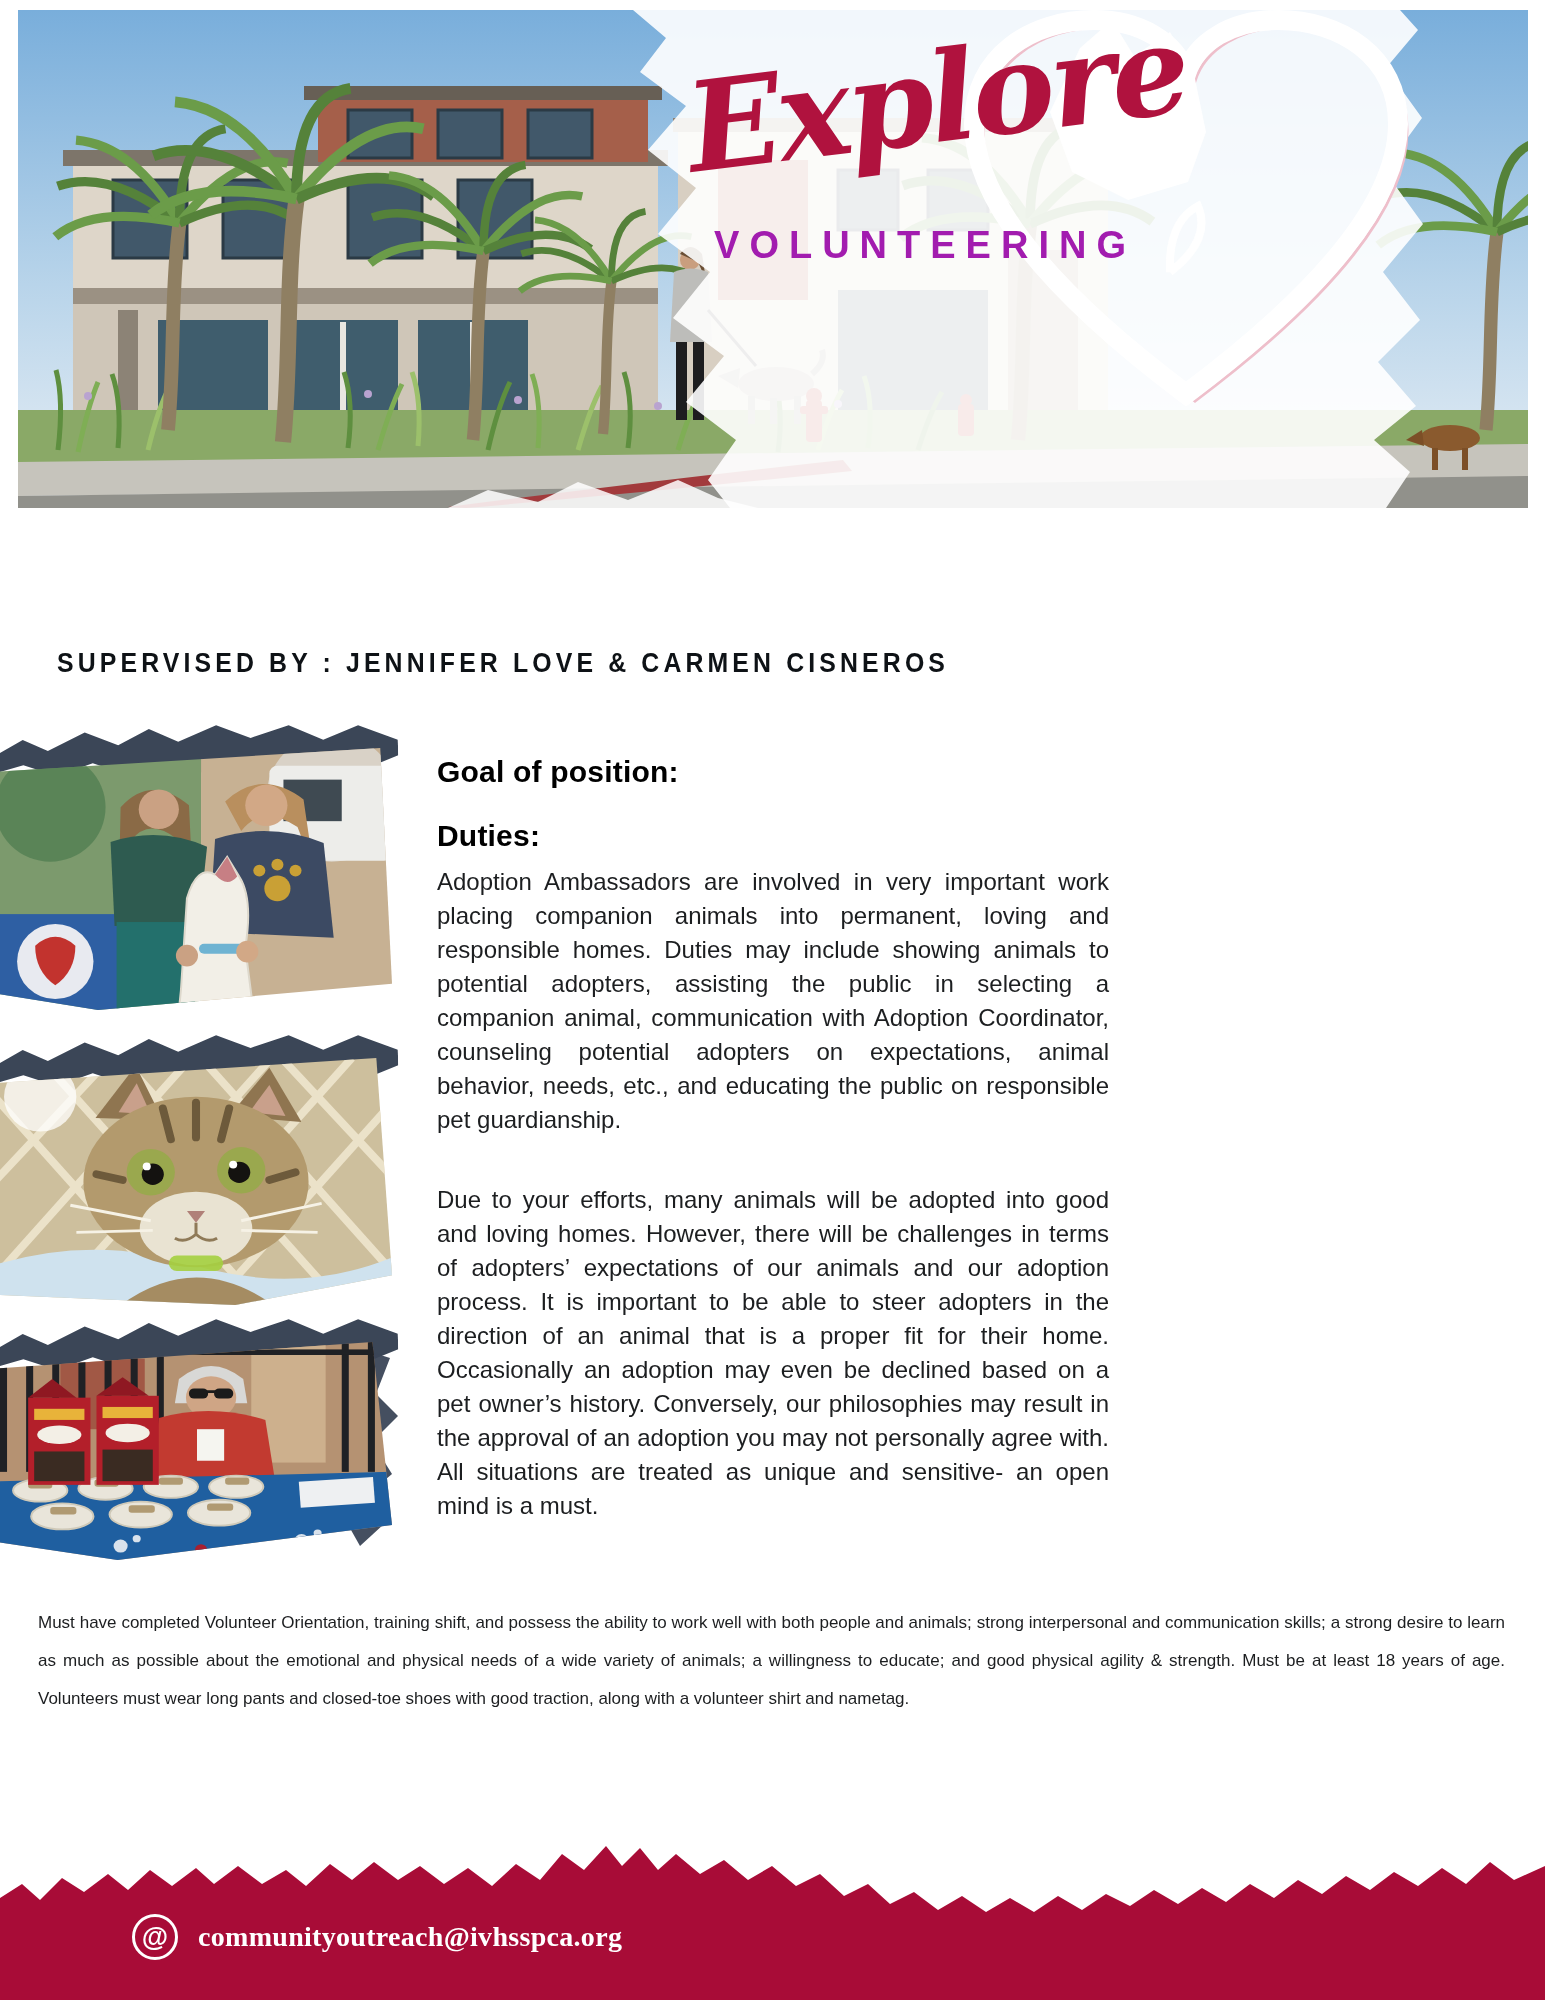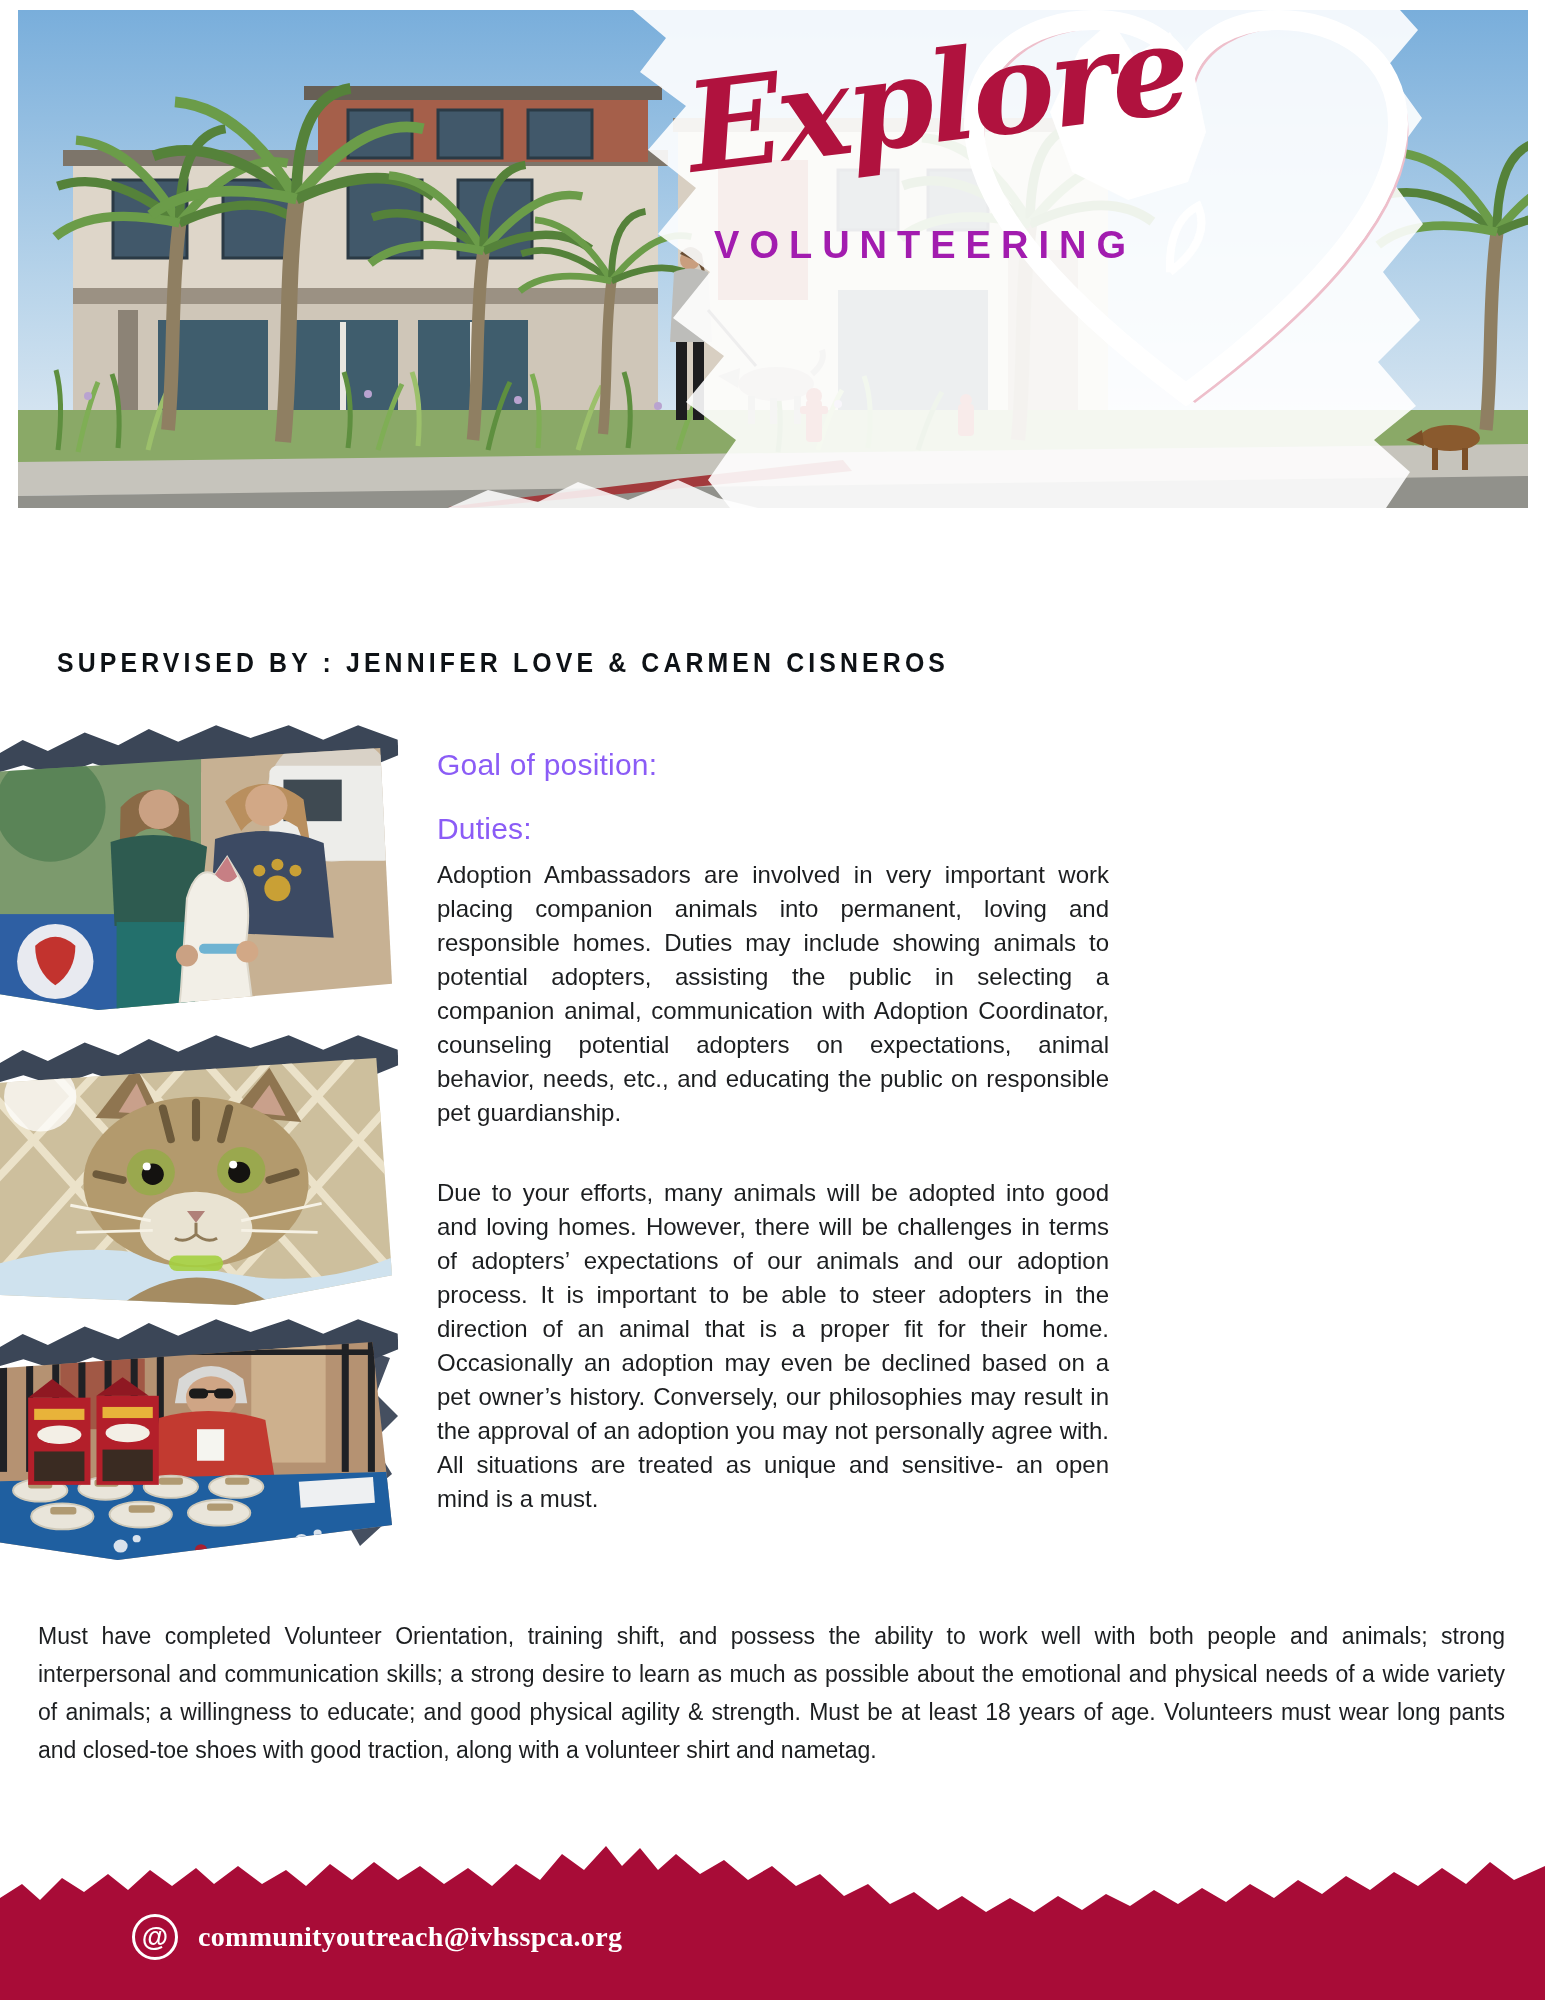--- a/index.html
+++ b/index.html
@@ -38,27 +38,27 @@
   .pb3 { top:1312px; height:248px; }
   .brush { position:absolute; left:-6px; top:0; width:404px; height:62px; transform:rotate(-1.5deg); }
   .photo-img { position:absolute; left:0; top:30px; width:392px; bottom:0; }
   .photo-img svg { width:100%; height:100%; display:block; }
   .pb1 .photo-img { clip-path:polygon(0 9%, 97% 0, 100% 90%, 25% 100%, 0 94%); }
   .pb2 .photo-img { clip-path:polygon(0 10%, 96% 0, 100% 88%, 60% 100%, 0 96%); }
   .pb3 .photo-img { clip-path:polygon(0 12%, 95% 0, 100% 84%, 30% 100%, 0 92%); }
   .side-smudge { position:absolute; right:-4px; top:34px; width:70px; height:200px; }
   
   .content { position:absolute; left:437px; top:748px; width:672px; }
-  .content h2, .quals h2 { font-size:30px; font-weight:400; color:#8b5cf6; margin:0 0 12px 0; letter-spacing:0.2px; }
+  .content h2, .quals h2 { font-size:30px; font-weight:700; color:#000000; margin:7px 0 12px 0; letter-spacing:0.2px; }
   .content p, .quals p { font-size:24px; line-height:34px; color:#1c1e20; text-align:justify; }
   .sec-duties { margin-top:30px; }
   .sec-emotional { margin-top:46px; }
   
   .quals { position:absolute; left:38px; top:1596px; width:1467px; }
-  .quals p { font-size:23px; line-height:38px; margin-top:21px; }
+  .quals p { font-size:17px; line-height:38px; margin-top:8px; }
   
   .footer { position:absolute; left:0; top:1840px; width:1545px; height:160px; }
   .footer svg.band { position:absolute; inset:0; width:100%; height:100%; display:block; }
   .f-item { position:absolute; top:74px; display:flex; align-items:center; gap:20px; color:#ffffff; }
   .f-email { left:132px; }
   .f-addr  { left:848px; }
   .f-text { font-size:28px; font-weight:700; letter-spacing:0.3px;font-family:Liberation Serif, serif; }
   .at-icon {
     width:46px; height:46px; border:3px solid #ffffff; border-radius:50%;
     display:flex; align-items:center; justify-content:center;

